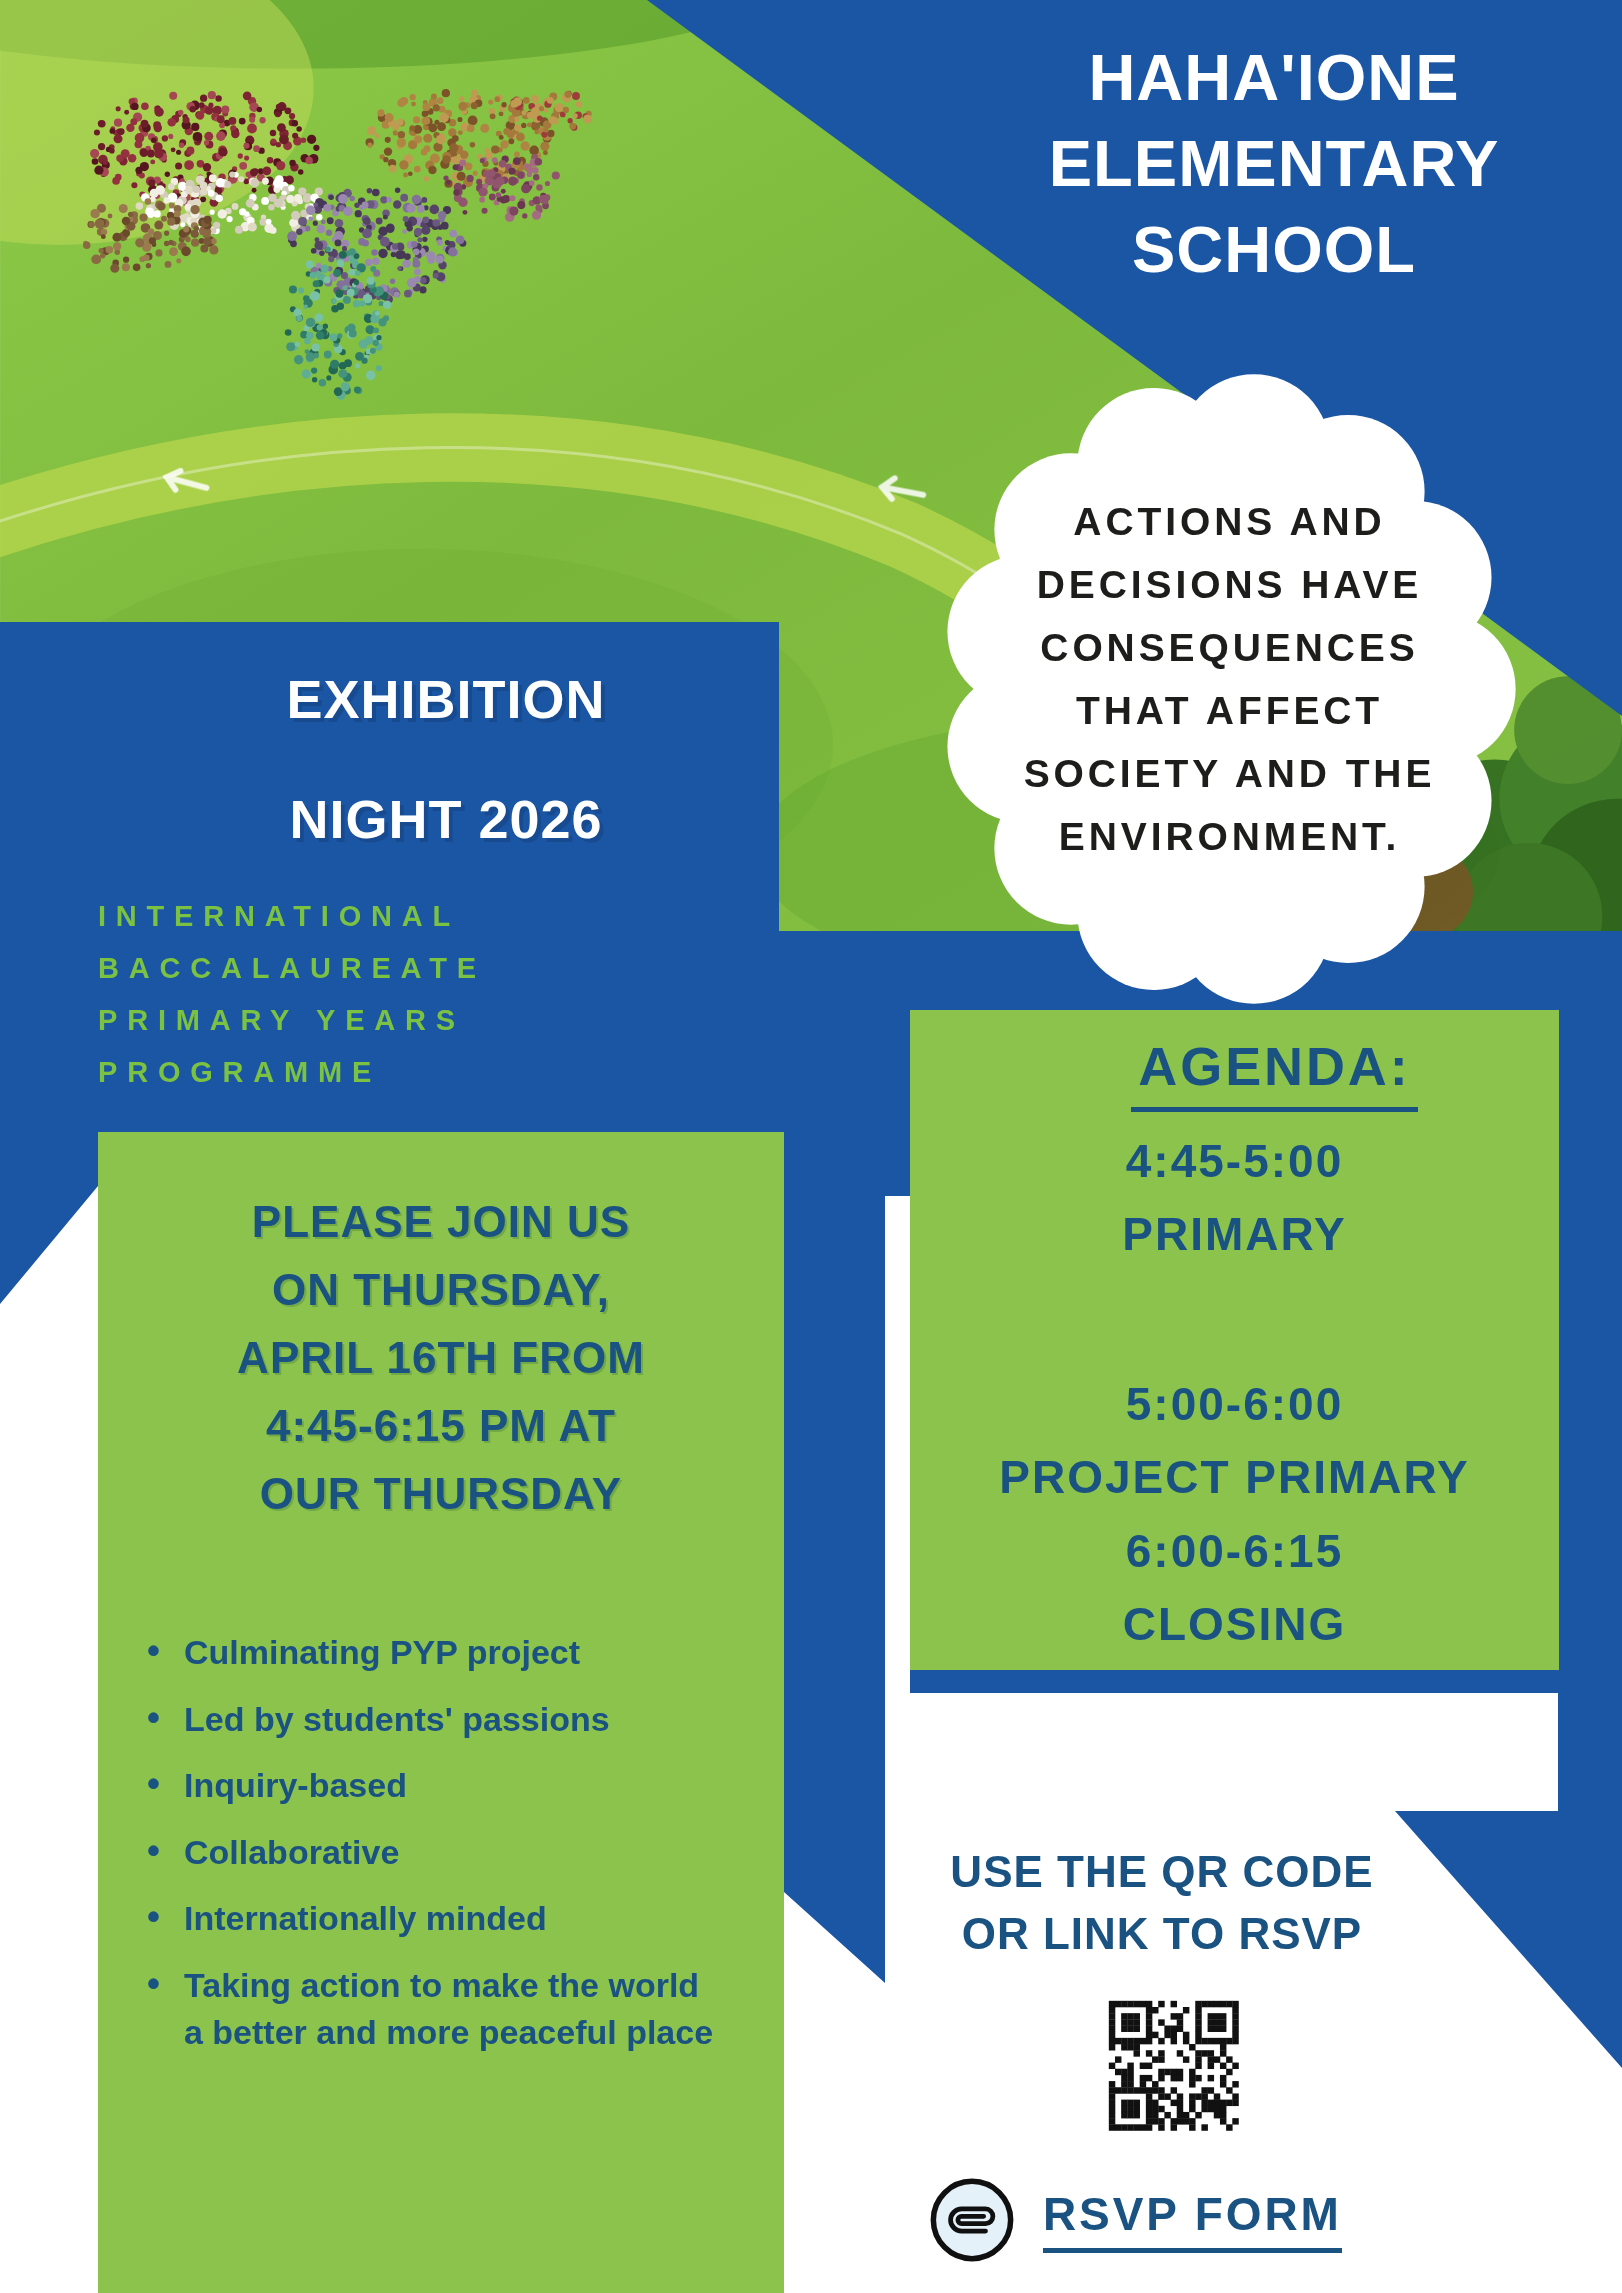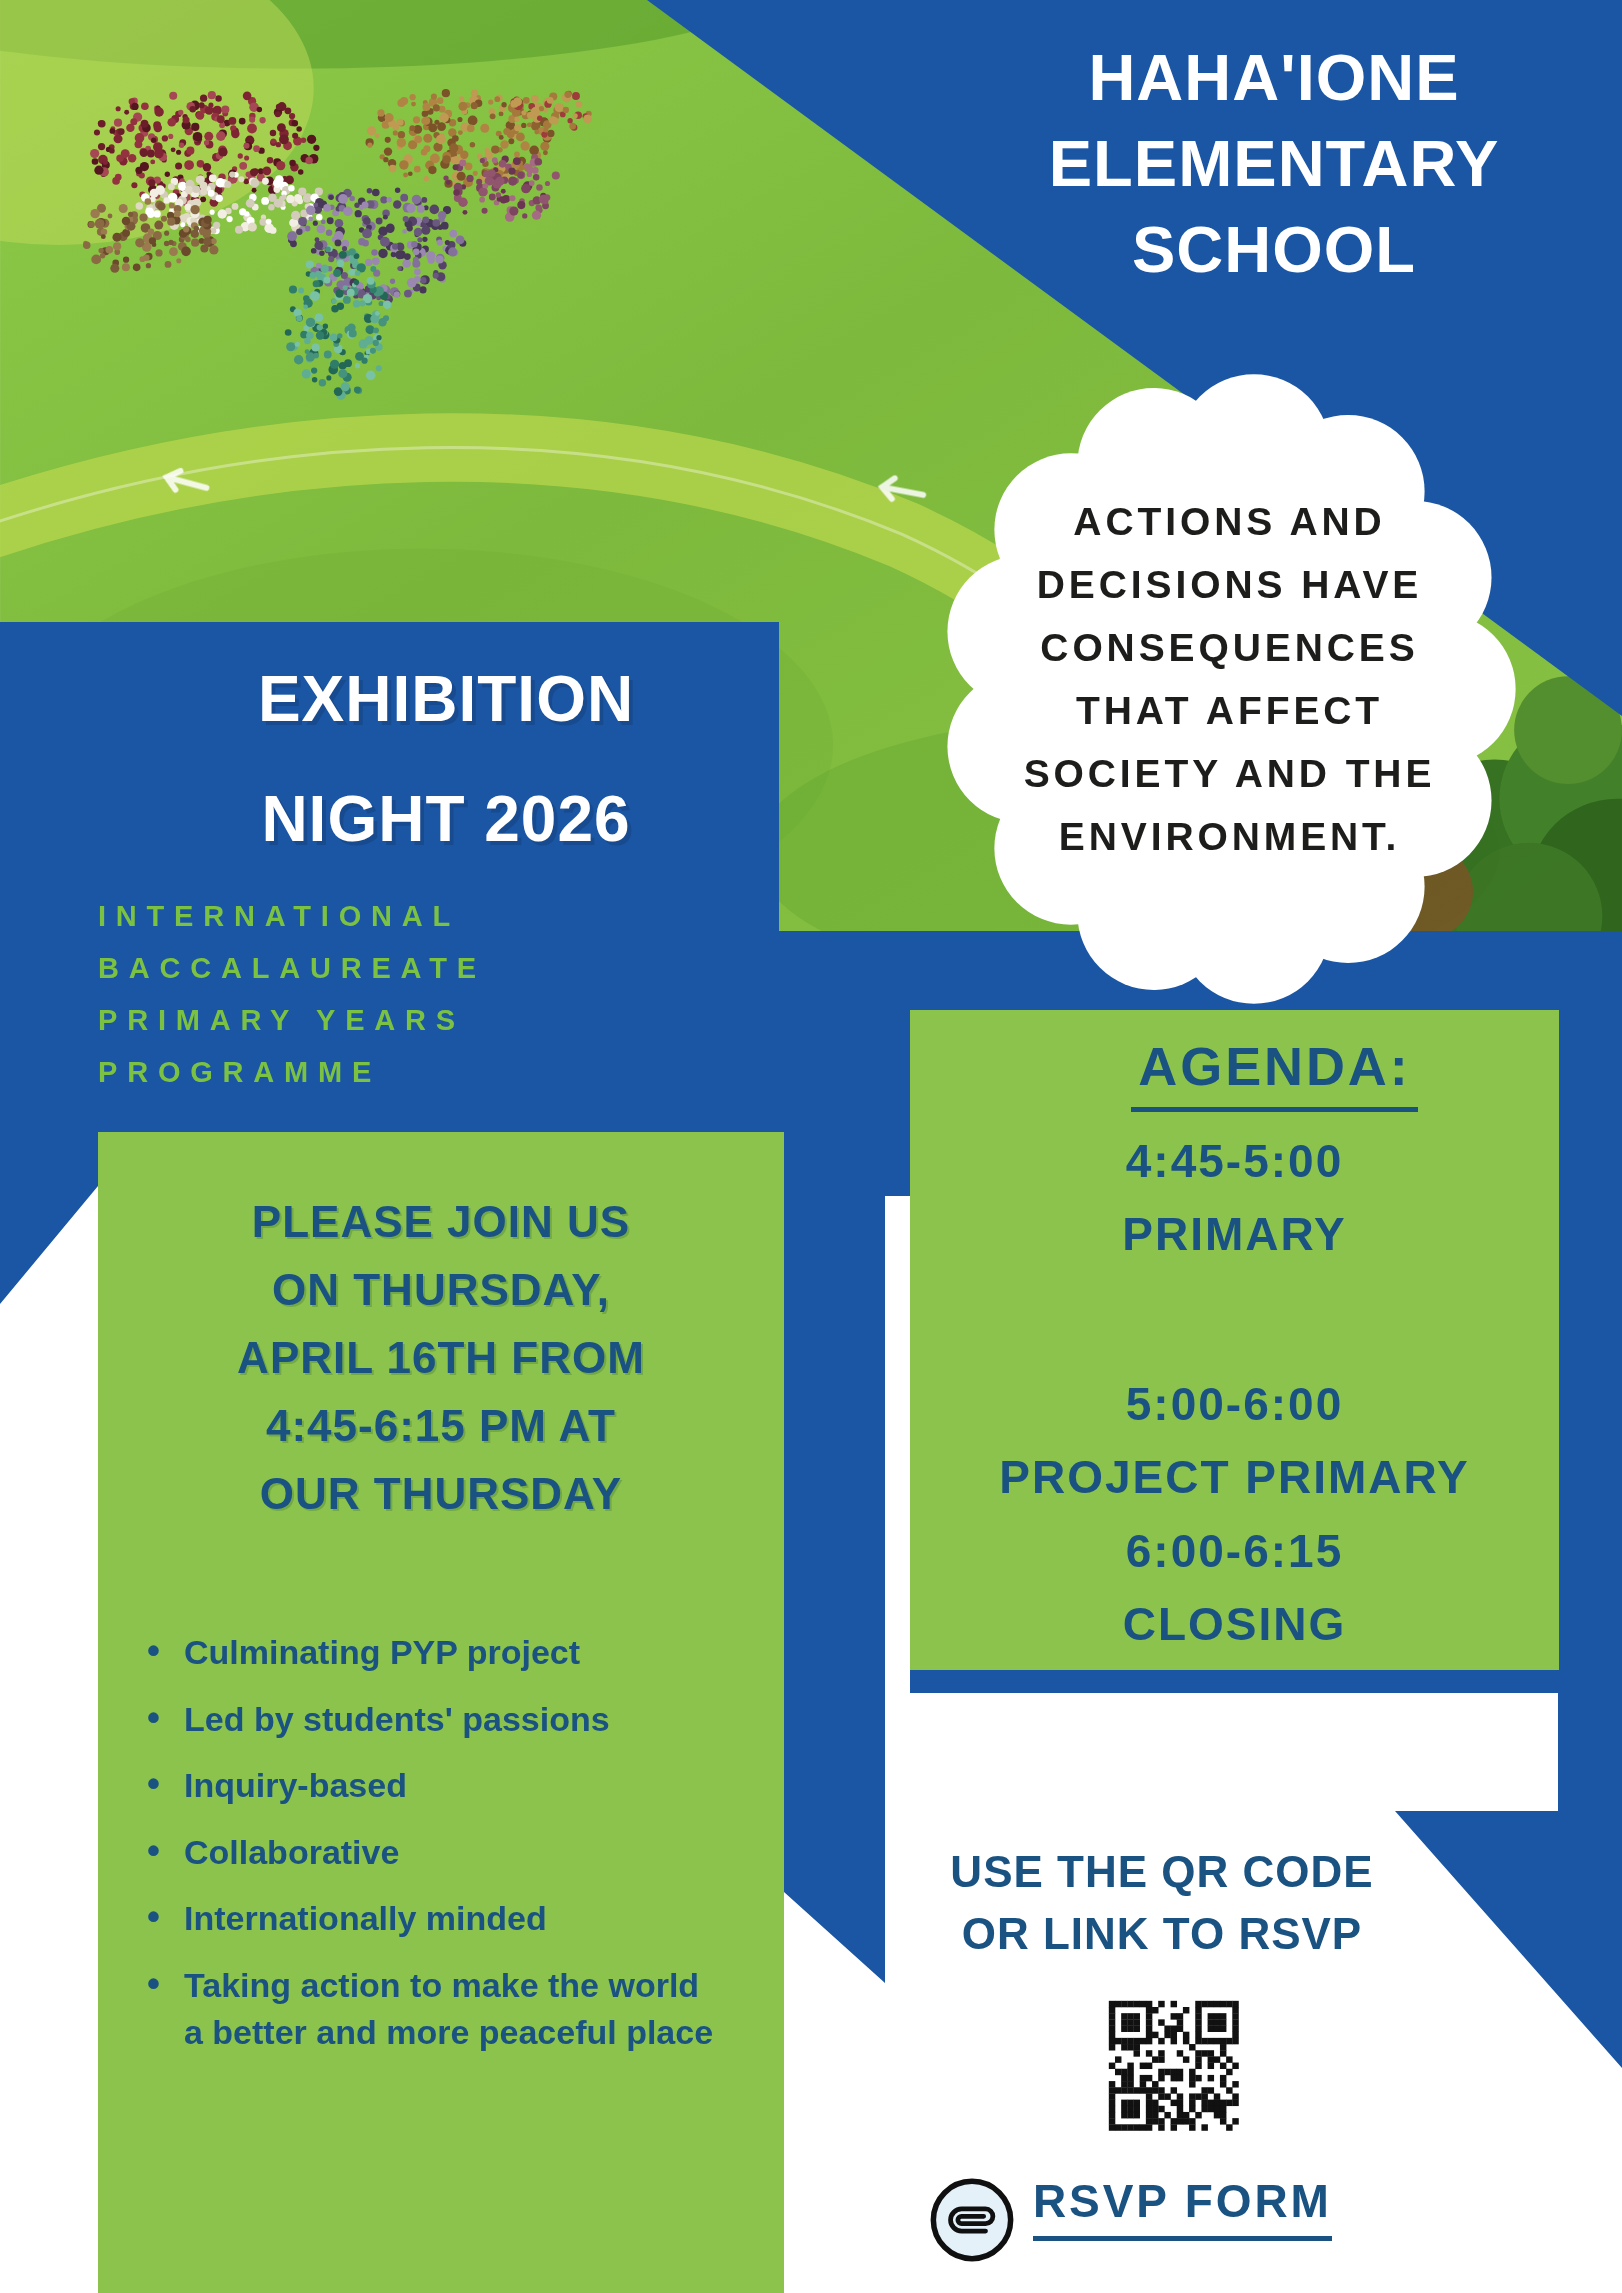--- a/index.html
+++ b/index.html
@@ -28,21 +28,21 @@
     color:var(--badge-text);font-size:39px;font-weight:700;letter-spacing:3.9px;line-height:63px;
   }
   
   .school{
     position:absolute;left:980px;top:35px;width:588px;text-align:center;color:#fff;
     font-size:65px;font-weight:800;line-height:86px;letter-spacing:1px;
   }
   
   .title{
     position:absolute;left:98px;top:639px;width:696px;text-align:center;color:#fff;
-    font-size:64px;font-weight:800;line-height:120px;letter-spacing:1px;
+    font-size:54px;font-weight:800;line-height:120px;letter-spacing:1px;
     text-shadow:3.9px 3.9px 0 rgba(15,40,80,.25);
   }
   .programme{
     position:absolute;left:98px;top:890px;width:696px;text-align:left;color:var(--pgreen);
     font-size:29px;font-weight:700;line-height:52px;letter-spacing:9.8px;
   }
   
   .join-box{position:absolute;left:98px;top:1132px;width:686px;height:1161px;background:var(--green);}
   .agenda-box{position:absolute;left:910px;top:1010px;width:649px;height:660px;background:var(--green);}
   .join-head{
@@ -63,21 +63,21 @@
   }
   .ag-group{position:absolute;left:910px;width:649px;text-align:center;color:var(--tblue);
     font-size:46px;font-weight:700;line-height:73px;letter-spacing:2px;}
   .ag-g1{top:1125px}.ag-g2{top:1368px}.ag-g3{top:1515px}
   
   .rsvp-cta{
     position:absolute;left:912px;top:1841px;width:500px;text-align:center;color:var(--tblue);
     font-size:44px;font-weight:800;line-height:62px;letter-spacing:1px;
   }
   .qr{position:absolute;left:1100px;top:1992px;}
-  .rsvp-row{position:absolute;left:926px;top:2174px;width:431px;display:flex;align-items:flex-start;gap:15px;}
+  .rsvp-row{position:absolute;left:926px;top:2174px;width:431px;display:flex;align-items:center;gap:25px;}
   .clip{width:92px;height:92px;flex:0 0 auto;}
   .rsvp-link{
     color:var(--tblue);font-size:46px;font-weight:800;letter-spacing:2.9px;text-decoration:none;
     border-bottom:5.9px solid var(--tblue);padding-bottom:7.8px;cursor:pointer;
   }
 </style>
 </head>
 <body>
 
 <div class="page">

